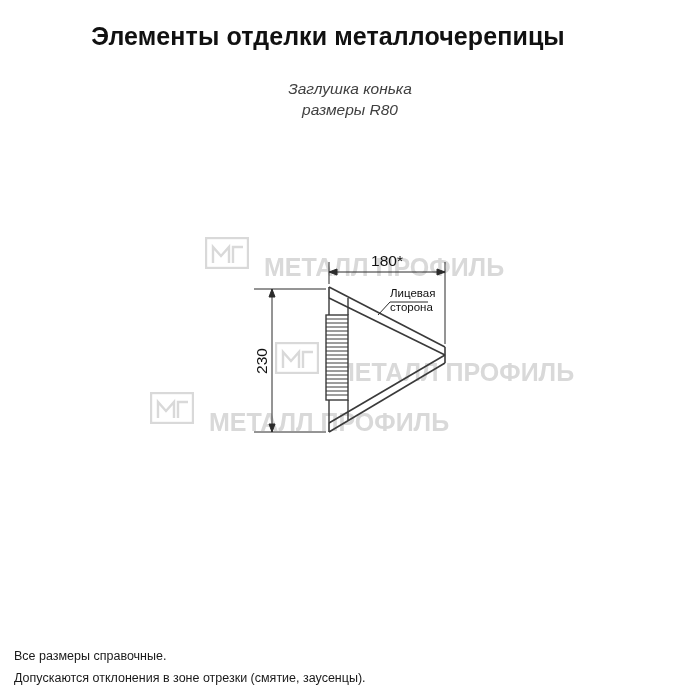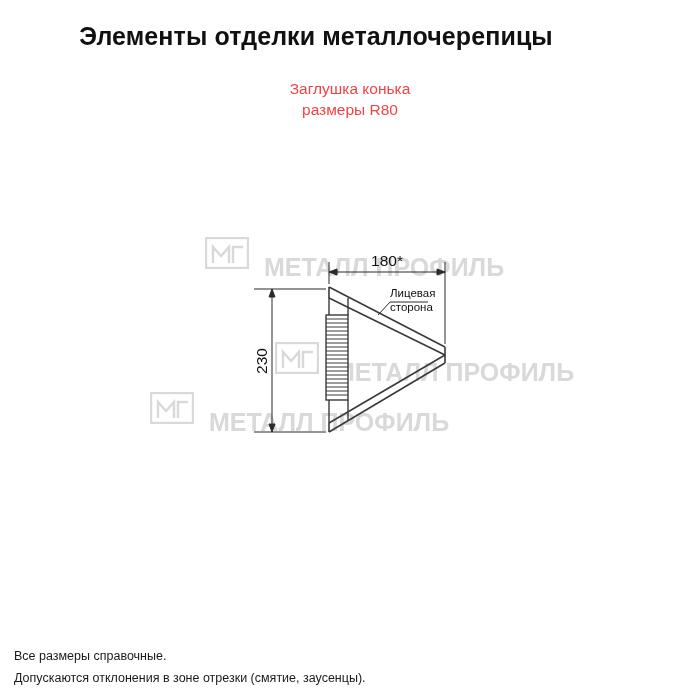--- a/index.html
+++ b/index.html
@@ -16,35 +16,36 @@
     overflow: hidden;
   }
   .page {
     position: relative;
     width: 700px;
     height: 700px;
   }
   .title {
     position: absolute;
     top: 22px;
-    left: 0;
+    left: 12px;
     width: 632px;
     text-align: center;
     font-size: 25px;
     font-weight: bold;
     letter-spacing: 0.1px;
     color: #111111;
   }
   .subtitle {
     position: absolute;
     left: 0;
     width: 700px;
     text-align: center;
     font-size: 15.5px;
-    color: #ef4444;
+    color: #404040;
+    font-style: italic;
   }
   .subtitle.l1 { top: 80px; }
   .subtitle.l2 { top: 101px; }
   .subtitle.l3 { top: 133px; }
 
   .drawing {
     position: absolute;
     left: 0;
     top: 180px;
     width: 700px;

